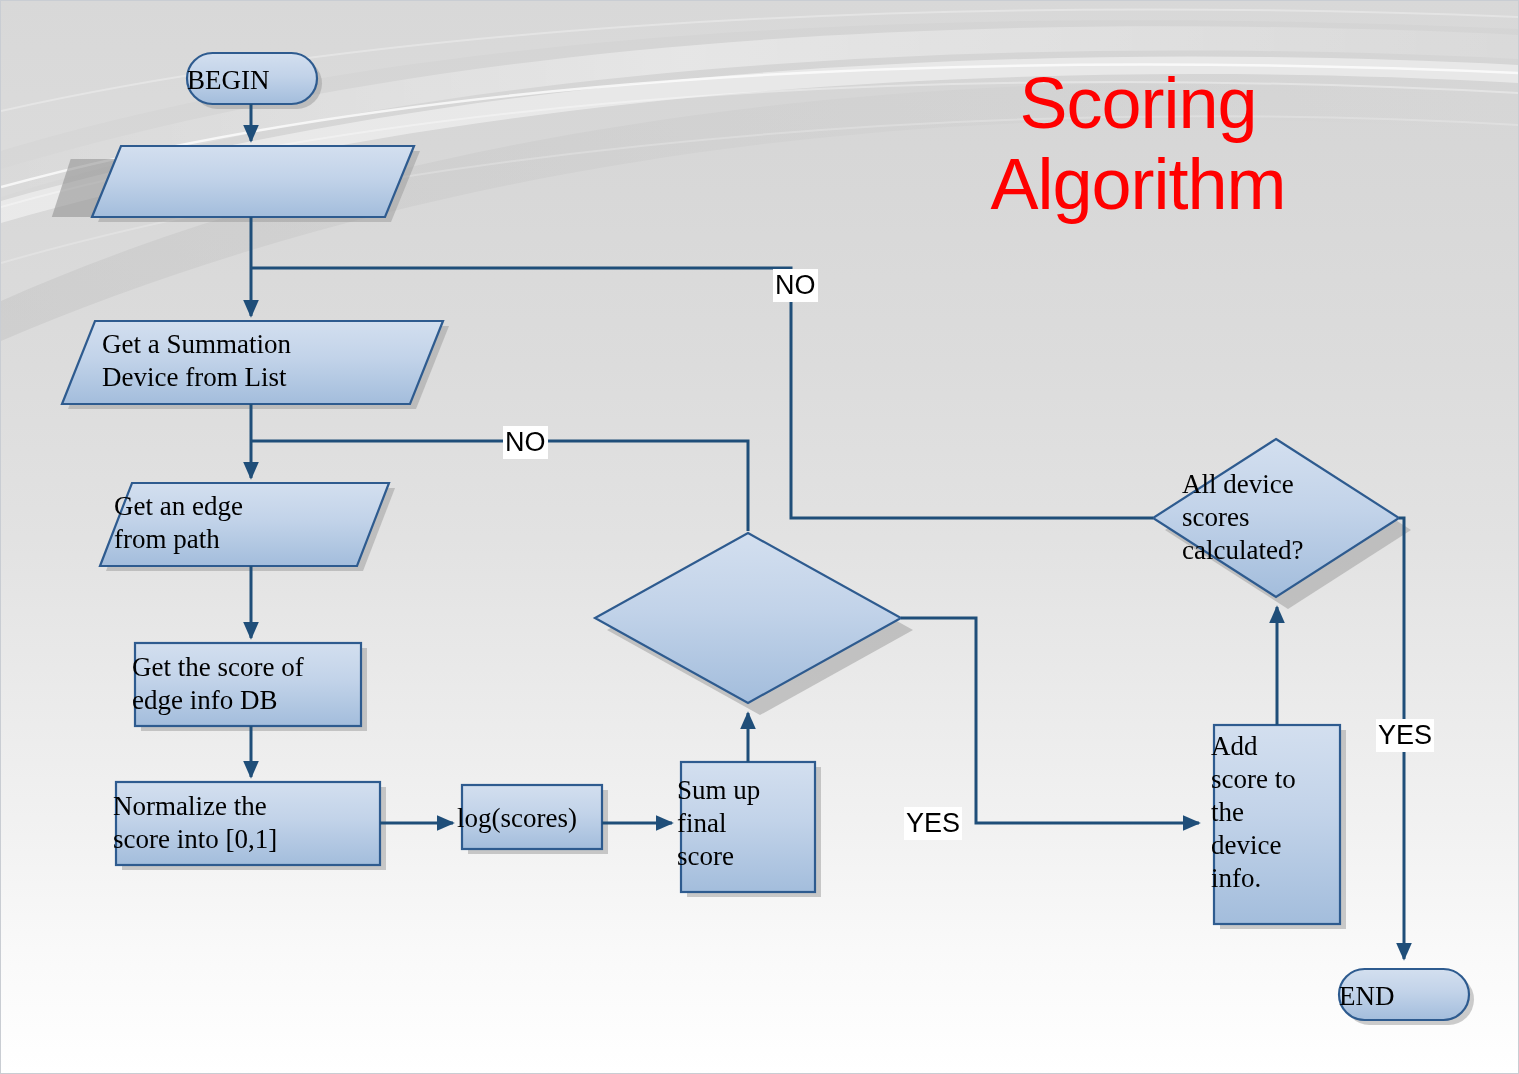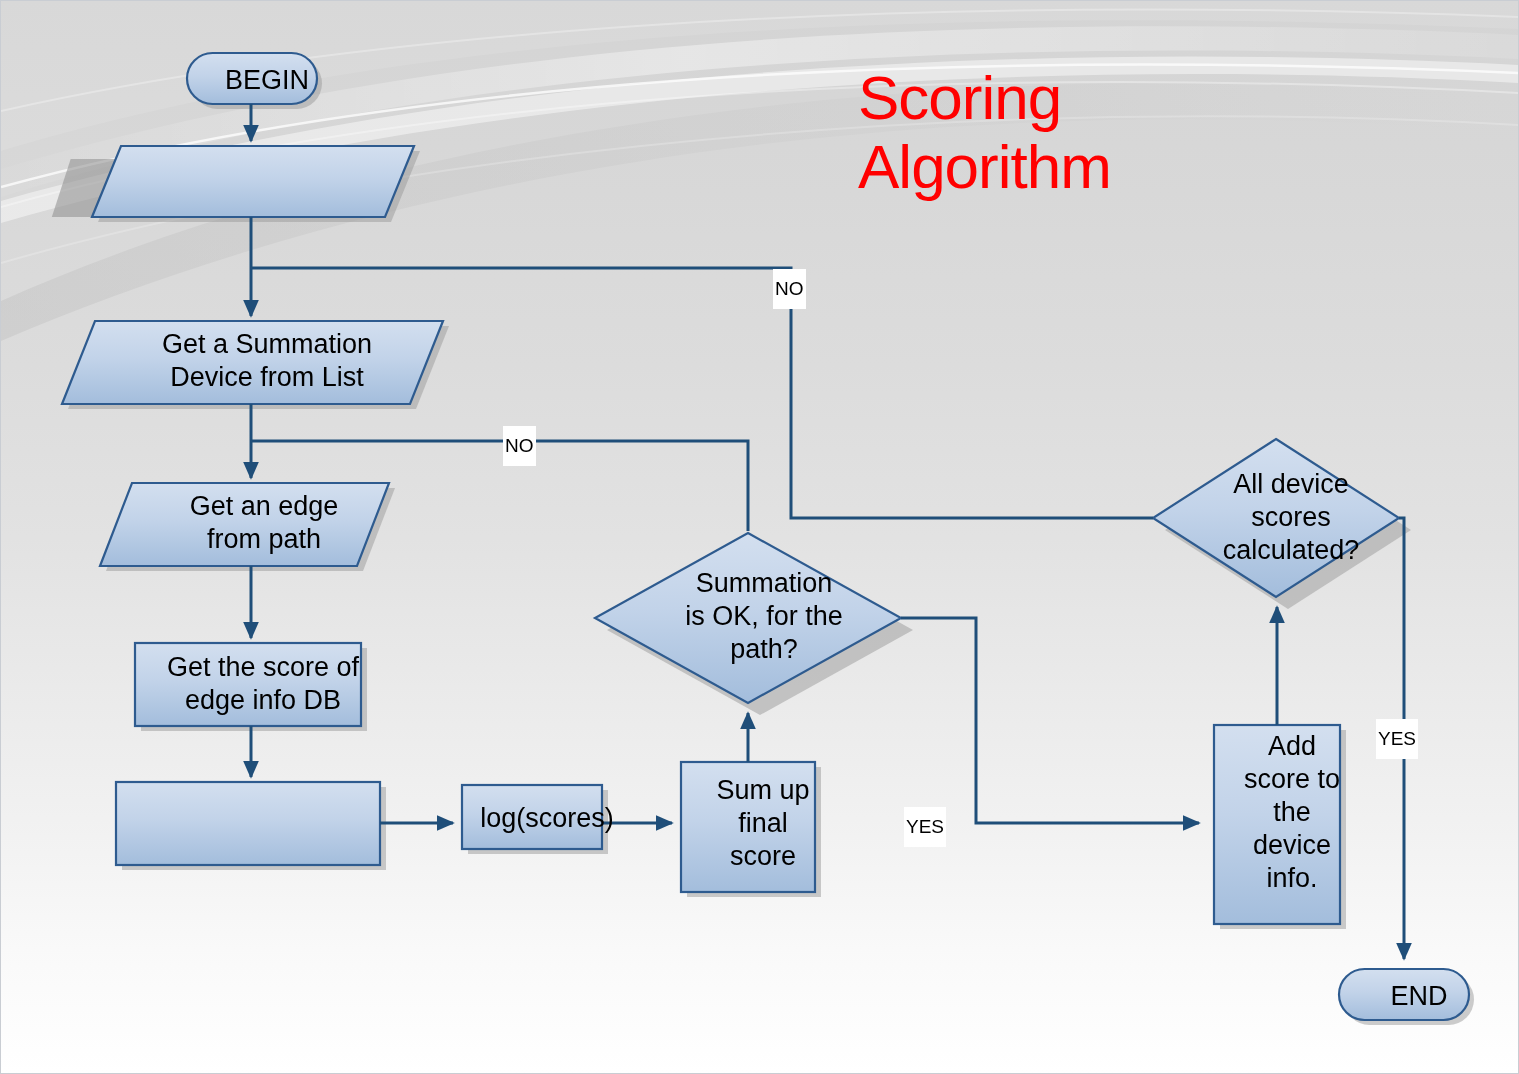--- a/index.html
+++ b/index.html
@@ -35,48 +35,48 @@
   }
   #bg-svg { z-index: 1; }
   #flow-svg { z-index: 2; }
 
   .title-text {
     position: absolute;
     z-index: 3;
     right: 100px;
     top: 62px;
     width: 560px;
+    text-align: center;
     color: #ff0000;
-    font-size: 62px;
+    font-size: 72px;
     line-height: 1.12;
     font-family: "Liberation Sans", sans-serif;
     letter-spacing: -1px;
   }
 
   .node-label {
     position: absolute;
     z-index: 3;
     color: #000000;
-    text-align: center;
+    text-align: left;
     font-size: 27px;
     line-height: 1.22;
-    font-family: Liberation Sans, sans-serif;
+    font-family: Liberation Serif, serif;
     white-space: pre-line;
     pointer-events: none;
-    margin-left: 15px;
   }
   .edge-label {
     position: absolute;
     z-index: 3;
     background: #ffffff;
     color: #000000;
-    font-size: 19px;
+    font-size: 27px;
     line-height: 1.15;
     font-family: "Liberation Sans", sans-serif;
-    padding: 9px 2px;
+    padding: 1px 2px;
     white-space: nowrap;
   }
 </style>
 </head>
 <body>
 
 <div id="slide">
 
   <svg id="bg-svg" viewBox="0 0 1519 1074">
     <defs>
@@ -220,30 +220,29 @@
 
   <div class="node-label" style="left:101px; top:327px; width:300px;">Get a Summation
 Device from List</div>
 
   <div class="node-label" style="left:113px; top:489px; width:270px;">Get an edge
 from path</div>
 
   <div class="node-label" style="left:131px; top:650px; width:232px;">Get the score of
 edge info DB</div>
 
+  <div class="node-label" style="left:112px; top:789px; width:270px;">Normalize the
+score into [0,1]</div>
 
   <div class="node-label" style="left:456px; top:801px; width:150px;">log(scores)</div>
 
   <div class="node-label" style="left:676px; top:773px; width:142px;">Sum up
 final
 score</div>
 
-  <div class="node-label" style="left:635px; top:566px; width:226px;">Summation
-is OK, for the
-path?</div>
 
   <div class="node-label" style="left:1181px; top:467px; width:188px;">All device
 scores
 calculated?</div>
 
   <div class="node-label" style="left:1210px; top:729px; width:132px;">Add
 score to
 the
 device
 info.</div>

